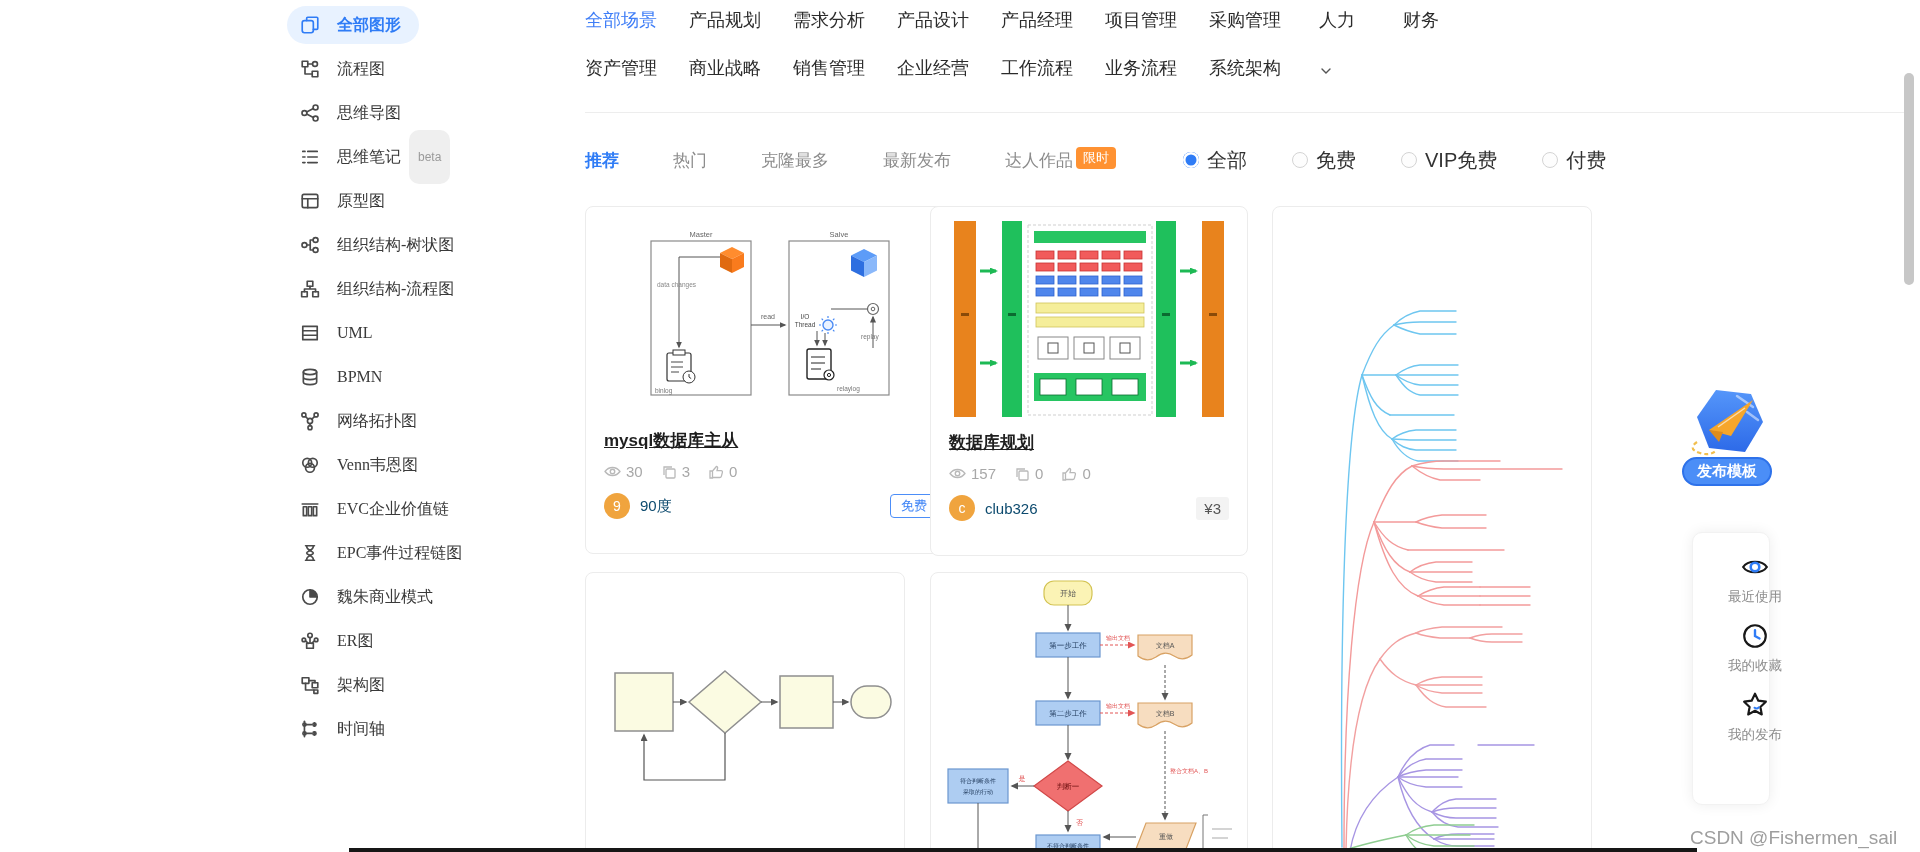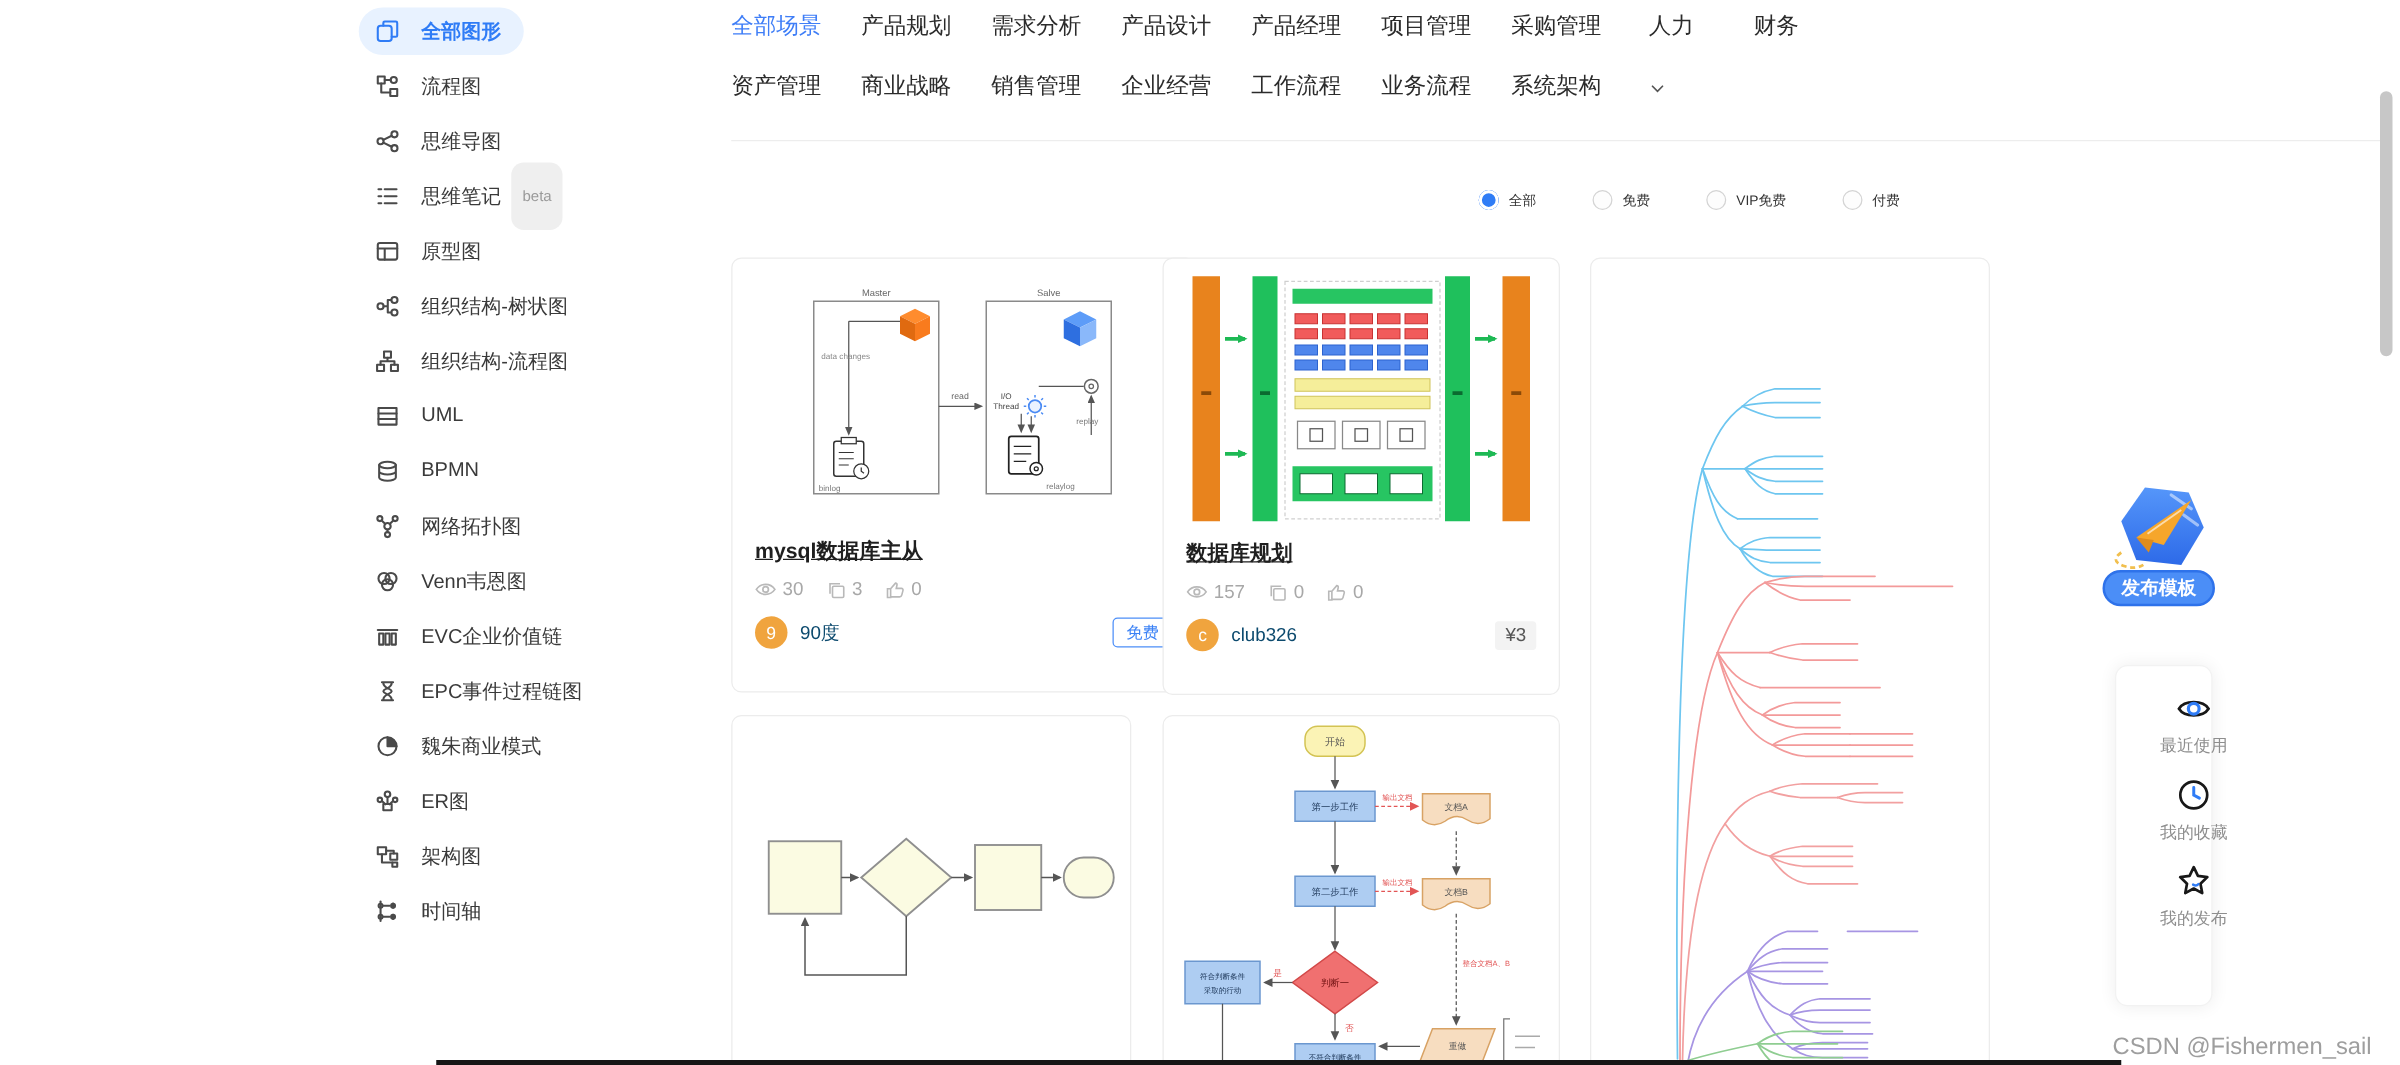--- a/index.html
+++ b/index.html
@@ -4,21 +4,21 @@
 <style>
   html,body{margin:0;padding:0;background:#fff;}
   #app{position:relative;width:1920px;height:852px;overflow:hidden;background:#fff;
        font-family:"Liberation Sans","DejaVu Sans",sans-serif;color:#333;}
   
   #sidebar{position:absolute;left:235px;top:0;width:225px;height:852px;}
   .sb-item{display:flex;align-items:center;width:max-content;height:38px;margin:6px 0 6px 52px;
            padding:0 18px 0 13px;border-radius:19px;cursor:pointer;}
   .sb-item .sb-icon{width:20px;height:20px;flex:0 0 20px;}
   .sb-item .sb-icon svg{display:block;width:20px;height:20px;}
-  .sb-label{margin-left:17px;font-size:16px;color:#3a3a3a;white-space:nowrap;}
+  .sb-label{margin-left:17px;font-size:16px;color:#3a3a3a;white-space:nowrap;font-family:Liberation Serif, serif;}
   .sb-item.active{background:#e8f2ff;}
   .sb-item.active .sb-label{color:#2f7cf6;font-weight:bold;}
   .sb-badge{margin-left:8px;background:#efefef;color:#9a9a9a;font-size:12px;
             padding:20px 9px;border-radius:10px;}
   .ic{stroke:#4a4a4a;fill:none;stroke-width:1.5;stroke-linecap:round;stroke-linejoin:round;}
   .ic-b{stroke:#2f7cf6;}
   
   #topnav{position:absolute;left:585px;top:0;width:1030px;}
   .nav-row{display:flex;gap:32px;height:30px;}
   .nav-row.r1{margin-top:8px;}
@@ -32,21 +32,21 @@
   .tab{font-size:17px;color:#8c8c8c;cursor:pointer;white-space:nowrap;display:flex;align-items:center;}
   .tab.active{color:#2f7cf6;font-weight:bold;}
   .tab-badge{display:inline-block;background:#ff9232;color:#fff;font-size:13px;font-weight:normal;
              padding:2px 7px;border-radius:4px;margin-left:3px;transform:translateY(-2px);}
   #radios{position:absolute;left:1183px;top:146px;display:flex;align-items:center;gap:45px;height:28px;}
   .radio-opt{display:flex;align-items:center;gap:8px;cursor:pointer;}
   .radio{width:16px;height:16px;border-radius:50%;border:1px solid #d4d4d4;background:#fdfdfd;box-sizing:border-box;}
   .radio.sel{border:none;background:#2f7cf6;box-shadow:inset 0 0 0 2.5px #fff,inset 0 0 0 8px #2f7cf6;
              width:16px;height:16px;position:relative;}
   .radio.sel::after{content:"";position:absolute;left:5px;top:5px;width:6px;height:6px;border-radius:50%;background:#2f7cf6;}
-  .radio-label{font-size:11px;color:#333;}
+  .radio-label{font-size:20px;color:#333;}
   
   .card{position:absolute;background:#fff;border:1px solid #ececec;border-radius:8px;
         box-sizing:border-box;overflow:hidden;cursor:pointer;}
   #card1{left:585px;top:206px;width:372px;height:348px;}
   #card2{left:930px;top:206px;width:318px;height:350px;}
   #card3{left:1272px;top:206px;width:320px;height:700px;}
   #card4{left:585px;top:572px;width:320px;height:310px;}
   #card5{left:930px;top:572px;width:318px;height:310px;}
   .thumb{display:block;margin:6px auto 0;}
   .card-body{padding:6px 18px 0;}
@@ -282,20 +282,30 @@
       <span class="nav-item">系统架构</span>
       <span class="nav-more">
         <svg width="14" height="14" viewBox="0 0 14 14">
             <path d="M3 5l4 4 4-4" stroke="#555" stroke-width="1.4" fill="none" stroke-linecap="round"></path>
           </svg>
       </span>
     </div>
   </div>
   <div id="divider"></div>
 
+  <div id="tabs">
+    <span class="tab active">推荐</span>
+    <span class="tab">热门</span>
+    <span class="tab">克隆最多</span>
+    <span class="tab">最新发布</span>
+    <span class="tab">
+        <span>达人作品</span>
+        <span class="tab-badge">限时</span>
+      </span>
+  </div>
   <div id="radios">
     <span class="radio-opt">
         <span class="radio sel"></span>
         <span class="radio-label">全部</span>
       </span>
     <span class="radio-opt">
         <span class="radio"></span>
         <span class="radio-label">免费</span>
       </span>
     <span class="radio-opt">

